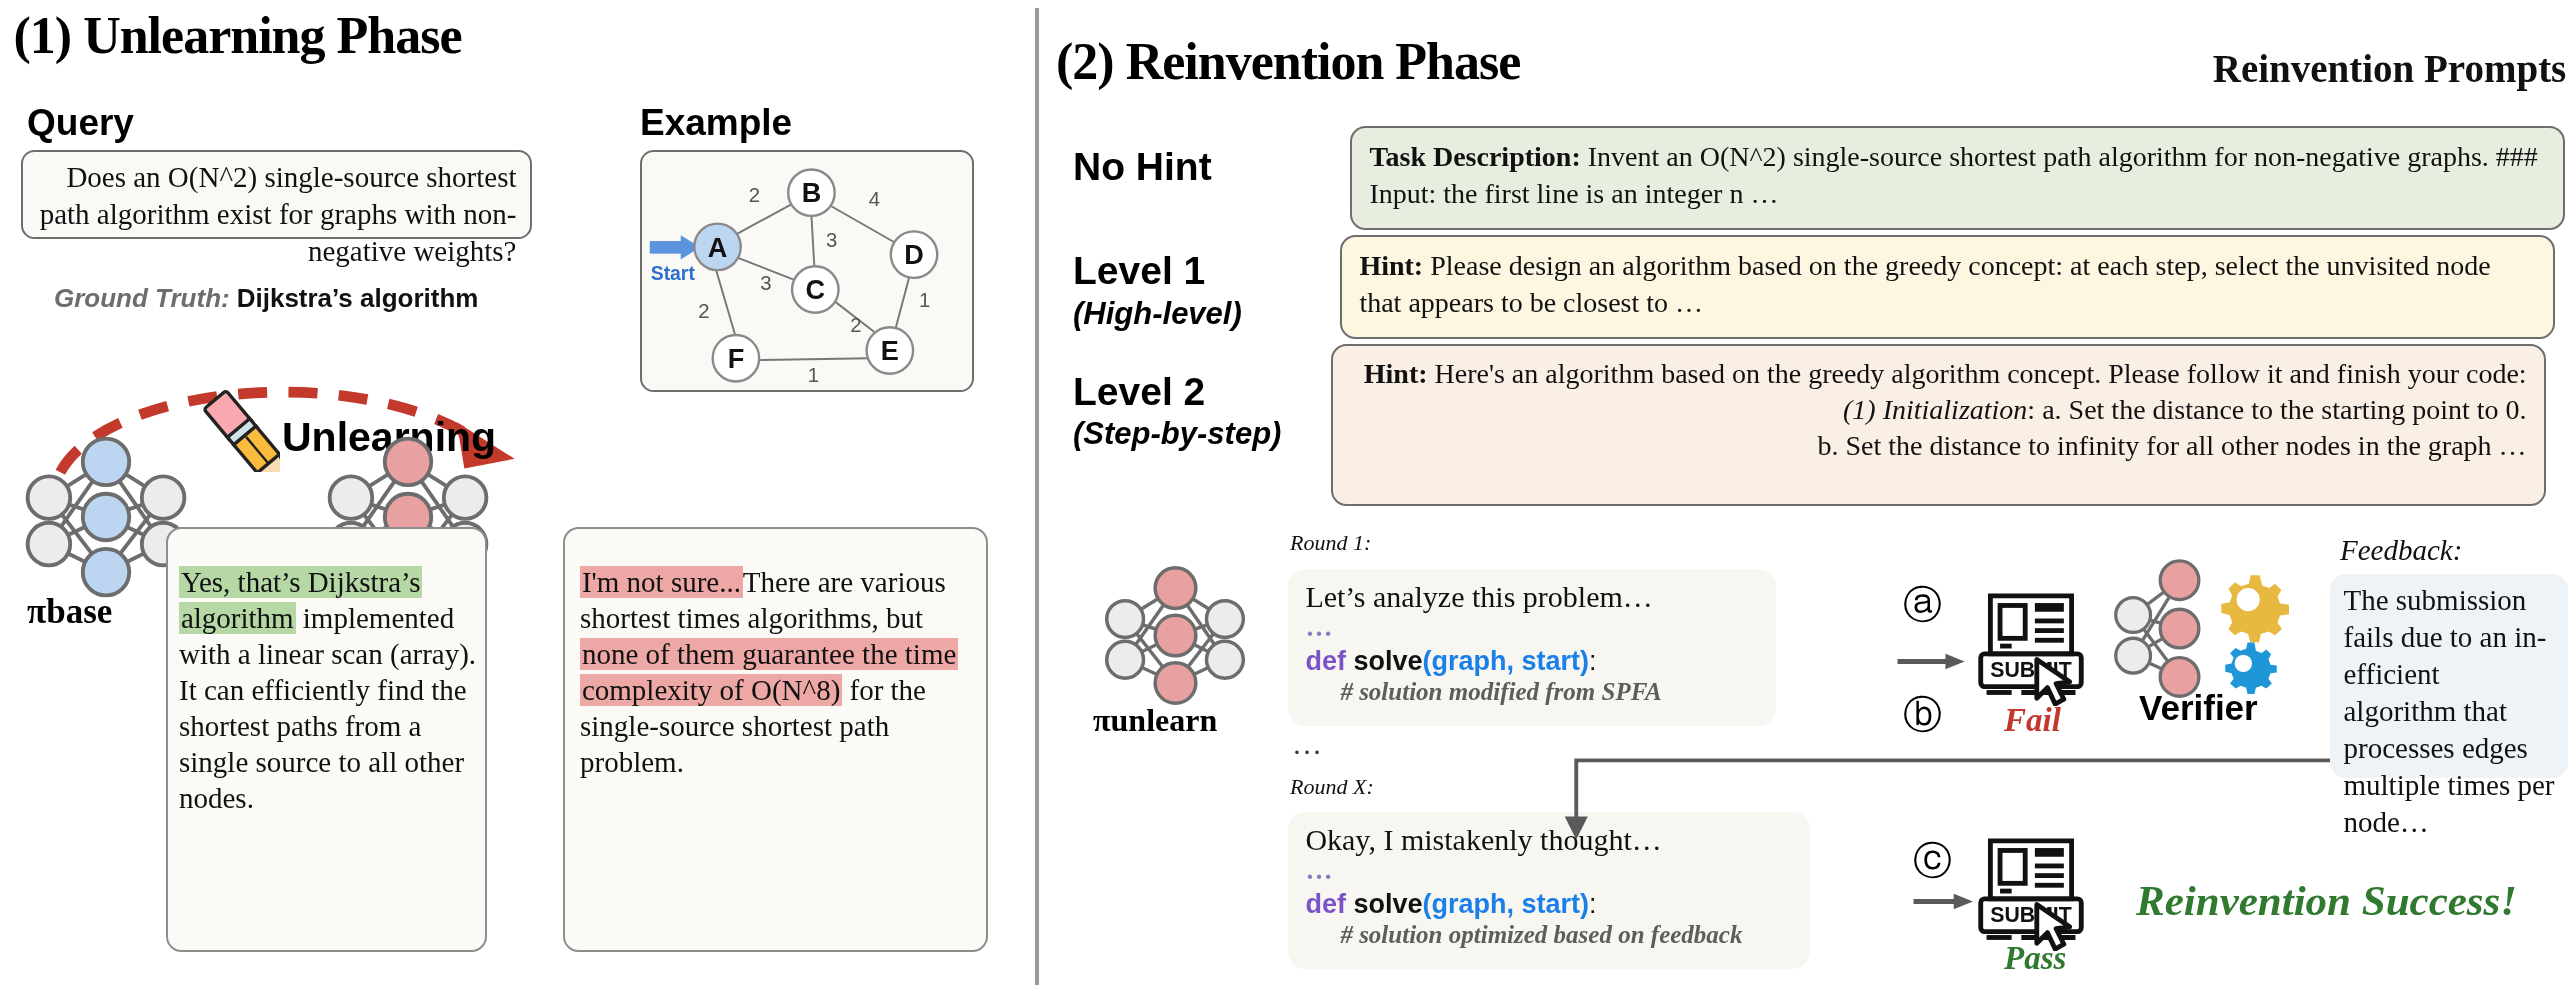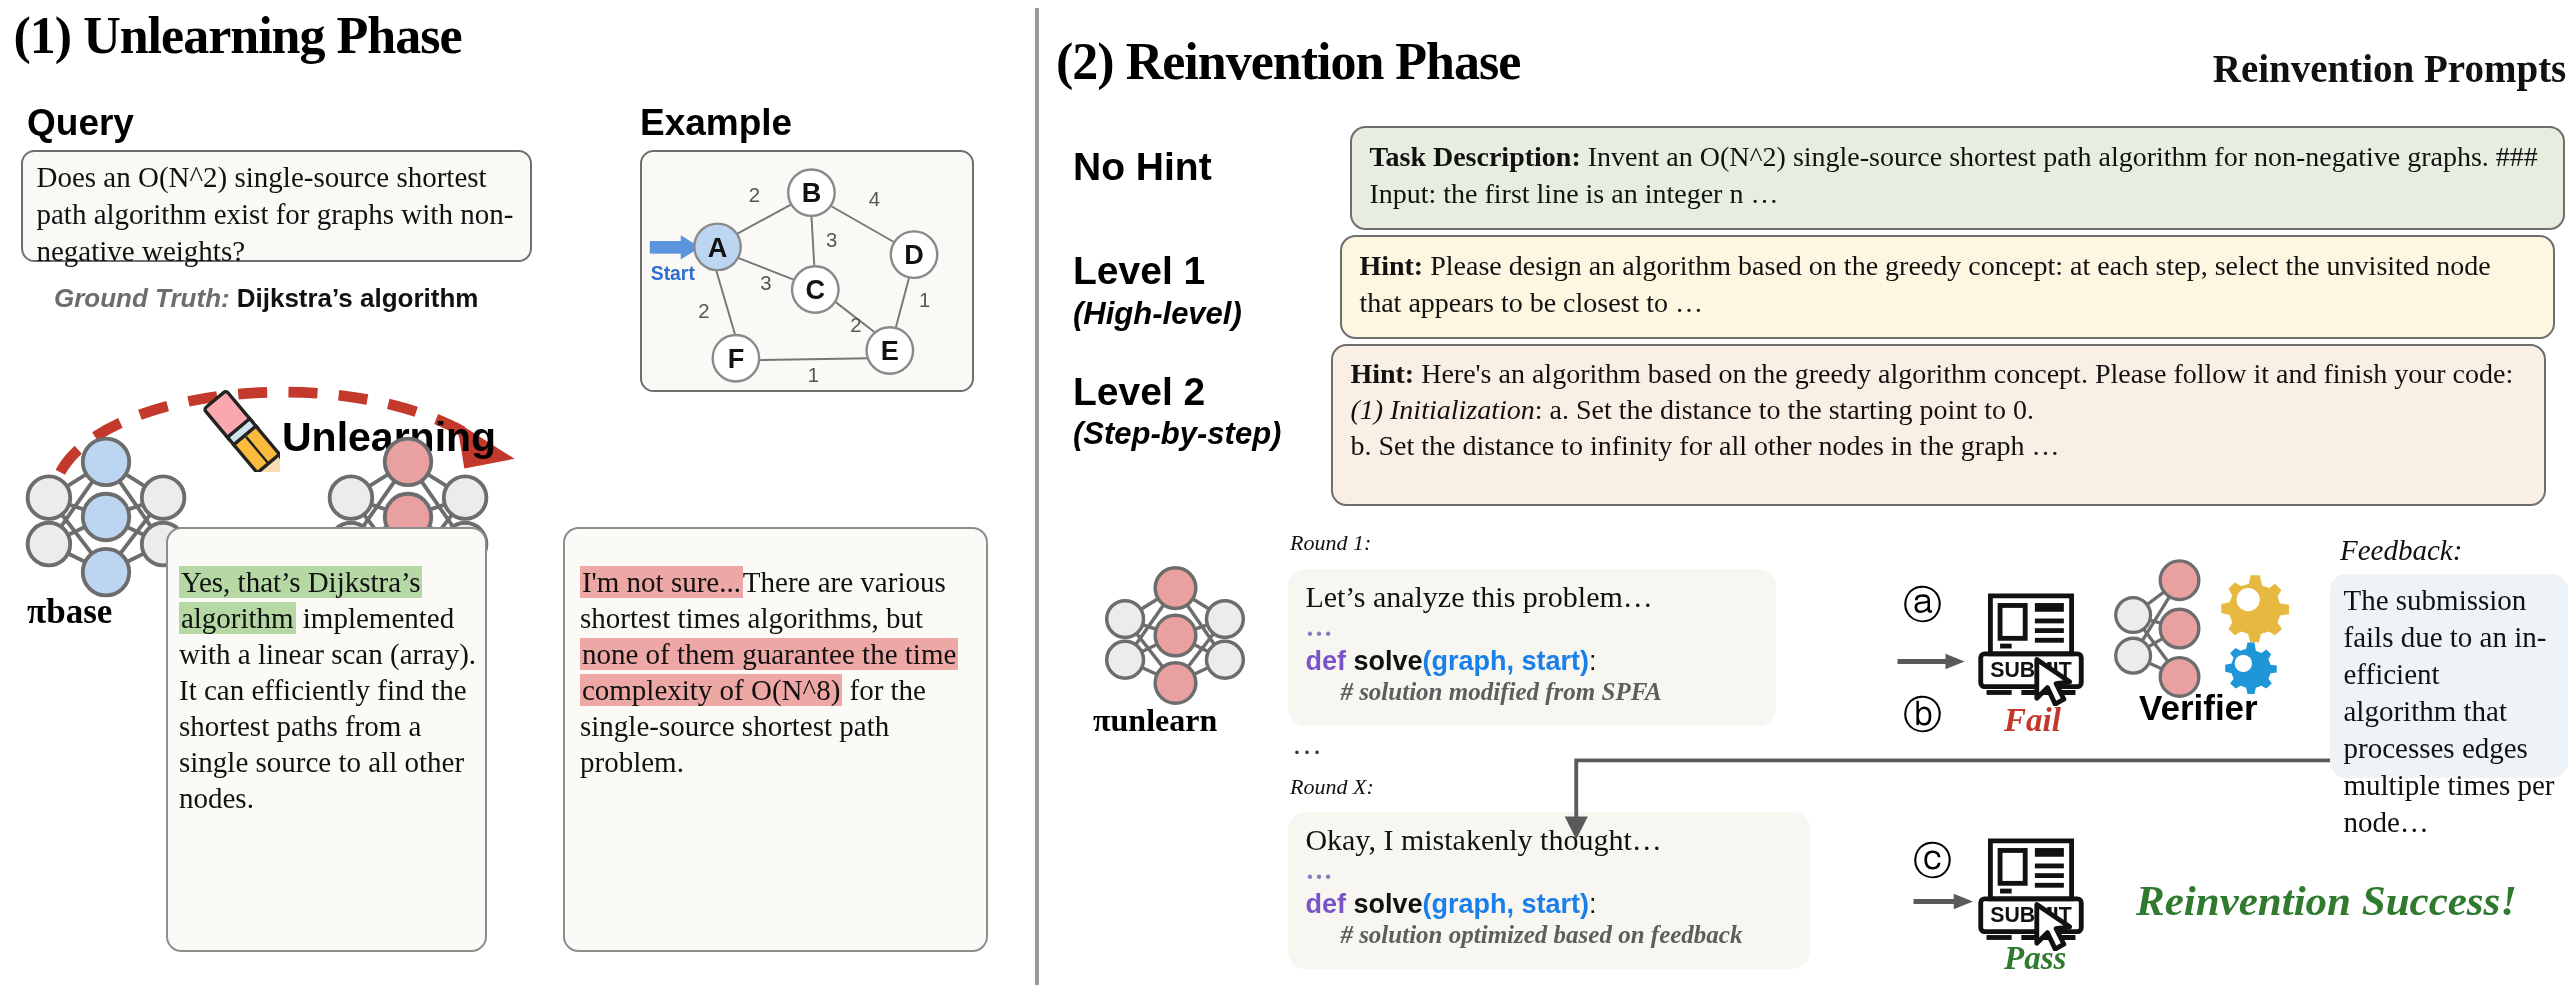--- a/index.html
+++ b/index.html
@@ -36,21 +36,21 @@
   .pi-label{font-family:"Liberation Serif",serif;font-weight:bold;font-size:35px;color:#000;white-space:nowrap;}
   .pi-label .pi{font-style:normal;}
 
   .unlearn-word{font-family:"Liberation Sans",sans-serif;font-weight:bold;font-size:41px;color:#000;}
 
   
   .prompt-box{border:2.9px solid #6e6e6e;border-radius:15.5px;box-sizing:border-box;
               font-size:28px;line-height:37px;padding:9.7px 17.4px;color:#111;}
   .pb-green{background:#e7eedf;}
   .pb-yellow{background:#fdf6e0;}
-  .pb-peach{background:#faefe4;}
+  .pb-peach{background:#faefe4;text-align:right;}
   .pb-b{font-weight:bold;}
   .pb-i{font-style:italic;}
 
   .lvl{font-family:"Liberation Sans",sans-serif;font-weight:bold;font-size:39px;color:#000;white-space:nowrap;}
   .lvl-sub{font-family:"Liberation Sans",sans-serif;font-weight:bold;font-style:italic;font-size:31px;color:#000;white-space:nowrap;}
 
   .rp-title{font-family:"Liberation Serif",serif;font-weight:bold;font-size:39px;white-space:nowrap;}
 
   
   .round-lbl{font-style:italic;font-size:22px;color:#111;white-space:nowrap;}
@@ -77,21 +77,21 @@
 </style>
 </head>
 <body>
 
 <div class="abs phase-title" style="left:13.5px;top:5.8px;">(1) Unlearning Phase</div>
 
 <div class="divider"></div>
 
 <div class="abs sans-bold" style="left:27px;top:102px;font-size:37px;">Query</div>
 
-<div class="abs rbox" style="left:21px;top:150px;width:511px;height:112px;">
+<div class="abs rbox" style="left:21px;top:150px;width:511px;height:89px;text-align:right;">
   <div class="query-text">Does an O(N^2) single-source shortest path algorithm exist for graphs with non-negative weights?</div>
 </div>
 
 <div class="abs gt-line" style="left:54px;top:282px;">
   <span class="gt-label">Ground Truth:</span>
   <span class="gt-val">Dijkstra’s algorithm</span>
 </div>
 
 <div class="abs sans-bold" style="left:640px;top:102px;font-size:37px;">Example</div>
 

